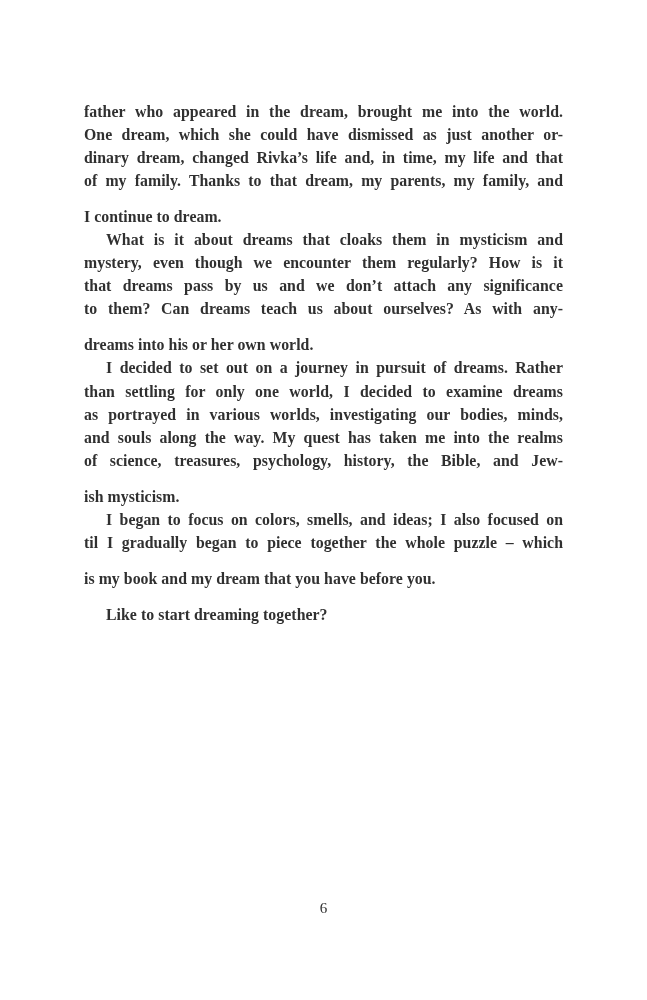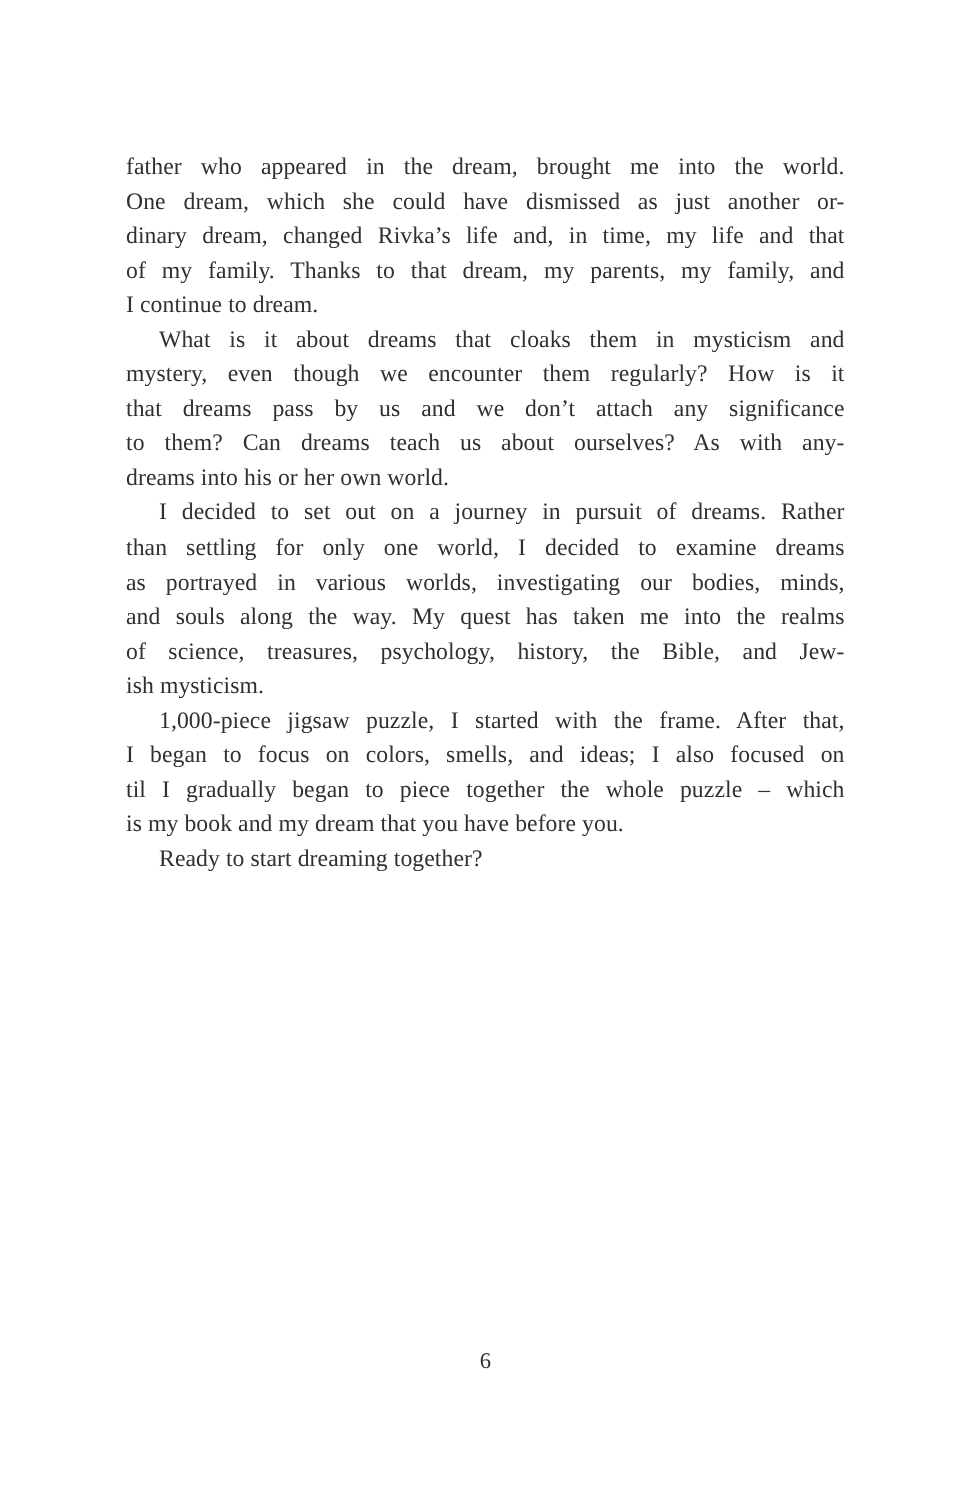--- a/index.html
+++ b/index.html
@@ -18,28 +18,29 @@
   .text-block {
     position: absolute;
     left: 84px;
     top: 100px;
     width: 479px;
     color: #303030;
     font-size: 15.8px;
     line-height: 23.05px;
     letter-spacing: 0.05px;
   }
-  .para { margin: 0; padding: 0; }
+  .para { margin: 0; padding: 0; font-weight: bold; }
   .line {
     text-align: justify;
     text-align-last: justify;
     white-space: normal;
   }
   .para .line:last-child {
     text-align-last: left;
+    margin-top: 13px;
   }
   .para.indent .line:first-child {
     text-indent: 22px;
   }
   .page-number {
     position: absolute;
     left: 84px;
     top: 900px;
     width: 479px;
     text-align: center;
@@ -68,23 +69,22 @@
       </div>
       <div class="para indent">
         <div class="line">I decided to set out on a journey in pursuit of dreams. Rather</div>
         <div class="line">than settling for only one world, I decided to examine dreams</div>
         <div class="line">as portrayed in various worlds, investigating our bodies, minds,</div>
         <div class="line">and souls along the way. My quest has taken me into the realms</div>
         <div class="line">of science, treasures, psychology, history, the Bible, and Jew-</div>
         <div class="line">ish mysticism.</div>
       </div>
       <div class="para indent">
-        <div class="line">1,000-piece jigsaw puzzle, I started with the frame. After that,</div>
         <div class="line">I began to focus on colors, smells, and ideas; I also focused on</div>
         <div class="line">til I gradually began to piece together the whole puzzle – which</div>
         <div class="line">is my book and my dream that you have before you.</div>
       </div>
       <div class="para indent">
-        <div class="line">Ready to start dreaming together?</div>
+        <div class="line">Like to start dreaming together?</div>
       </div>
     </div>
   <div class="page-number">6</div>
 </main>
 
 </body></html>

